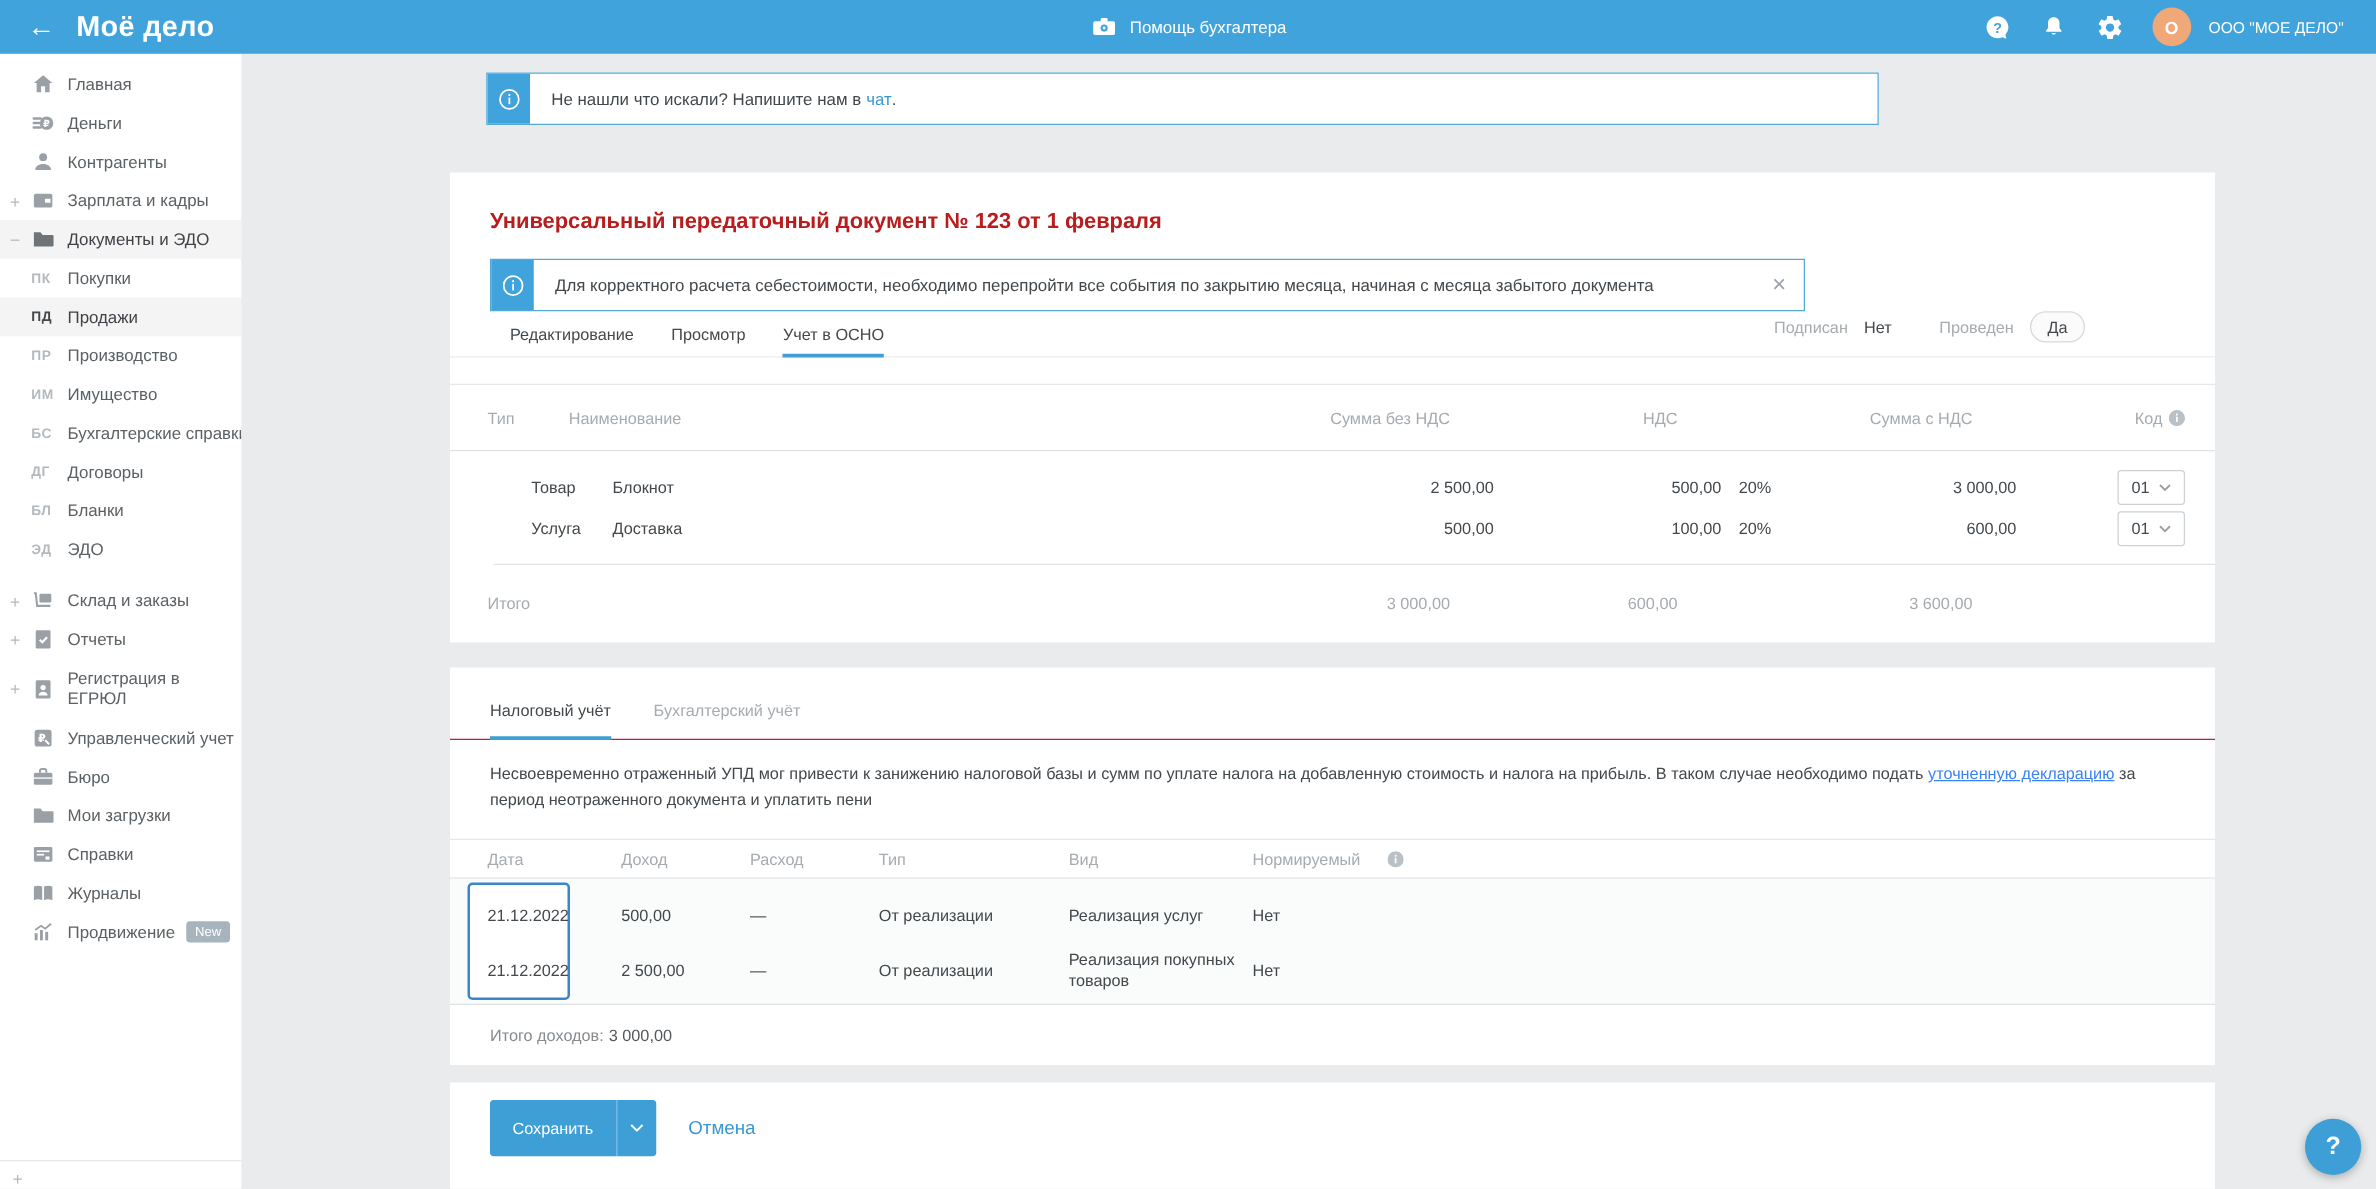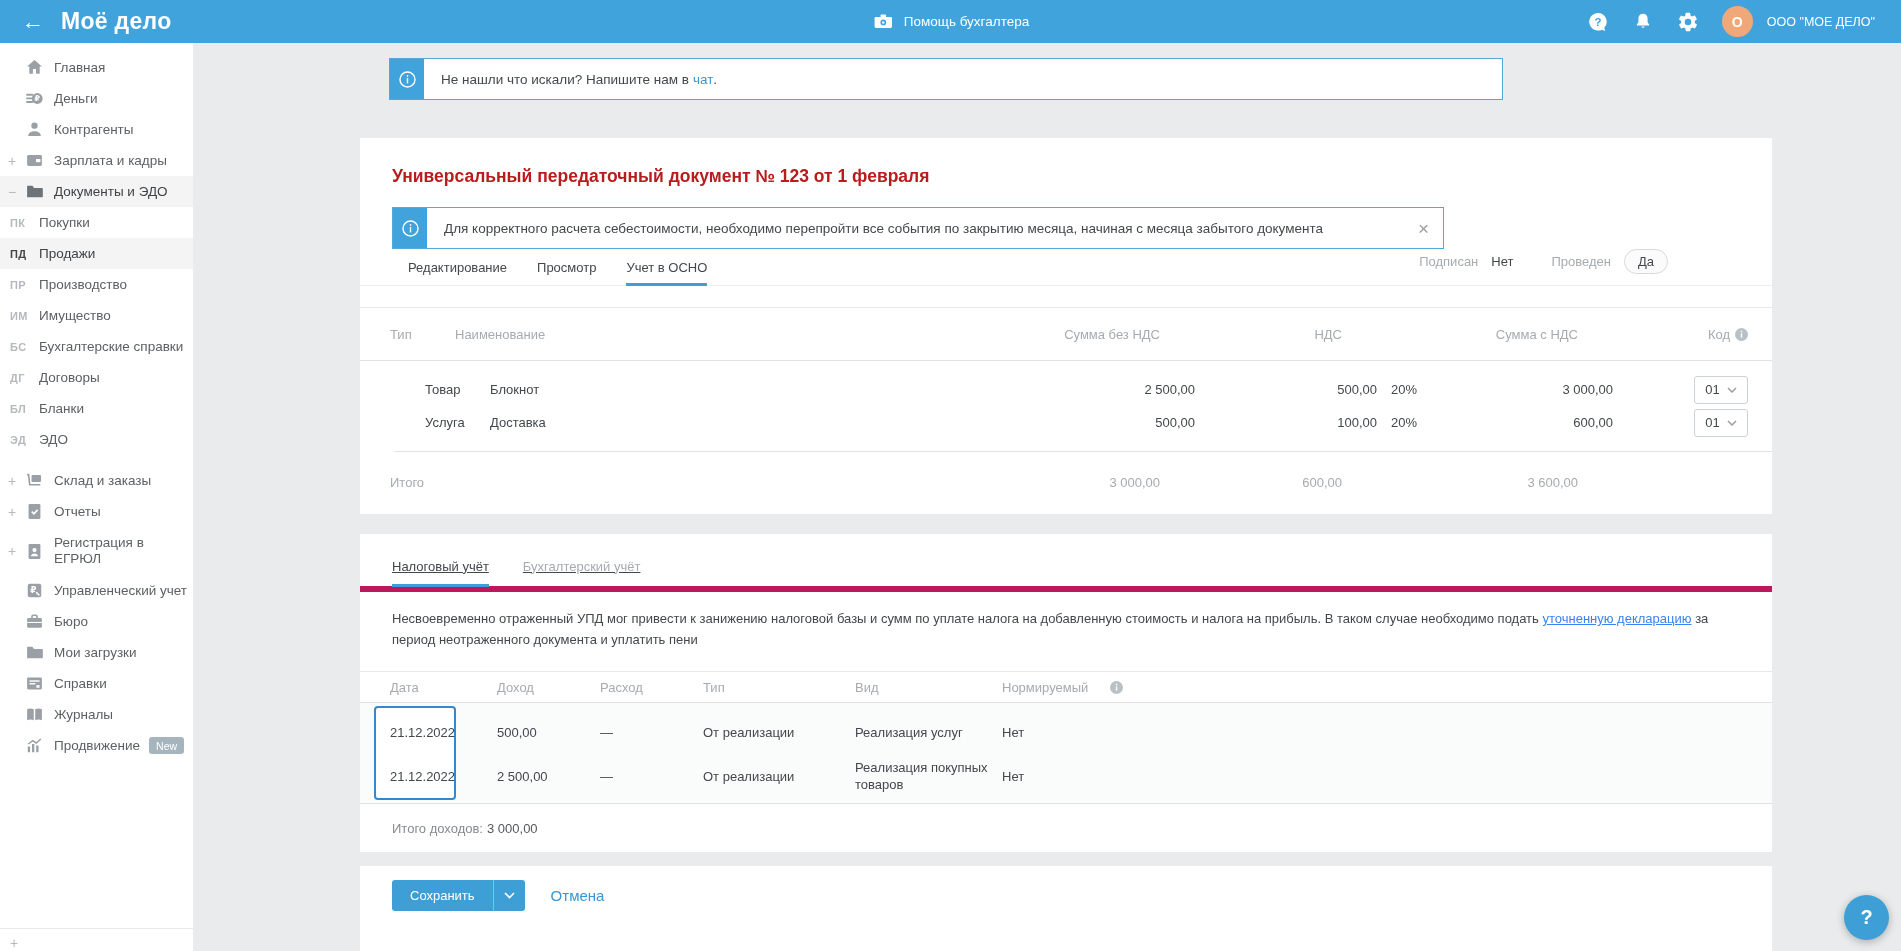--- a/index.html
+++ b/index.html
@@ -21,21 +21,21 @@
   .avatar { width:31px; height:31px; border-radius:50%; background:#f0a878; display:flex; align-items:center; justify-content:center; font-size:14px; font-weight:700; color:#fff; cursor:pointer; flex:none; }
   .acct { font-size:12.5px; margin-left:-9px; cursor:pointer; white-space:nowrap; }
 
   
   .sidebar { position:absolute; left:0; top:43px; width:193px; height:908px; background:#fff; display:flex; flex-direction:column; padding-top:9px; overflow:hidden; z-index:20; }
   .nav-item { height:31px; min-height:31px; display:flex; align-items:center; padding-left:8px; cursor:pointer; font-size:13.5px; color:#5c6165; white-space:nowrap; }
   .nav-item.active { background:#f4f4f4; color:#3f4347; }
   .exp { width:17px; font-size:14px; color:#b4b9be; flex:none; }
   .nav-icon { width:19px; height:19px; margin-right:10px; flex:none; display:flex; }
   .nav-icon svg { width:19px; height:19px; }
-  .nav-sub { padding-left:10px; }
+  .nav-sub { padding-left:25px; }
   .sub-badge { width:29px; font-size:11px; font-weight:700; color:#b4b9be; letter-spacing:.4px; flex:none; }
   .nav-sub.active .sub-badge { color:#43484c; }
   .row-2l { height:48px; min-height:48px; }
   .row-2l .nav-label { white-space:normal; line-height:16px; width:126px; }
   .gap-top { margin-top:10px; }
   .new-badge { margin-left:9px; background:#a6b4be; color:#fff; font-size:10.5px; padding:2.5px 7px; border-radius:3px; }
   .nav-spacer { flex:1; }
   .nav-bottom { border-top:1px solid #e8e8e8; height:23px; min-height:23px; display:flex; align-items:flex-end; padding-left:10px; color:#b4b9be; font-size:14px; }
 
   
@@ -72,42 +72,42 @@
   .t1-rows { padding:12px 0; border-bottom:1px solid #e0e2e3;margin-left:35px; }
   .t1-row { height:33px; }
   .num { text-align:right; }
   .rate { padding-left:14px; }
   .head-ic { display:inline-flex; align-items:center; gap:5px; justify-content:flex-end; width:100%; }
   .info-dot { width:13px; height:13px; flex:none; }
   .code-cell { display:flex; justify-content:flex-end; }
   .code-dd { width:54px; height:28px; border:1px solid #ccd1d5; border-radius:3px; background:#fff; display:flex; align-items:center; justify-content:center; gap:7px; cursor:pointer; }
   .t1-total { height:60px; color:#a6abb0; }
 
-  .acc-tabs { height:58px; padding:12px 32px 0; display:flex; align-items:center; border-bottom:6px solid #be185d; font-size:13px;text-decoration:underline; }
+  .acc-tabs { height:58px; padding:12px 32px 0; display:flex; align-items:center; border-bottom:1px solid #be185d; font-size:13px; }
   .atab { margin-right:34px; position:relative; height:100%; display:flex; align-items:center; cursor:pointer; }
   .atab.active::after { content:""; position:absolute; left:0; bottom:-1px; height:3px; width:100%; background:#3d9fd6; }
   .atab.inactive { color:#a6abb0; }
 
   .note { margin:16px 32px 0; font-size:13px; line-height:21px; color:#43484c; }
   .note a { color:#3b82f6; text-decoration:underline; }
 
   .t2 { margin-top:21px; }
   .t2-grid { display:grid; grid-template-columns:107px 103px 103px 152px 147px 1fr; padding:0 32px 0 30px; align-items:center; font-size:13px; }
   .t2-head { height:32px; border-top:1px solid #e7e8e9; border-bottom:1px solid #e0e2e3; color:#a6abb0; }
   .t2-head .head-l { display:inline-flex; align-items:center; gap:22px; }
   .t2-rows { position:relative; padding:9px 0 3px; border-bottom:1px solid #e0e2e3; background:#fafbfb; }
   .t2-row { position:relative; z-index:1; }
   .t2-r1 { height:40px; }
   .t2-r2 { height:48px; line-height:17px; }
   .date-focus { position:absolute; left:14px; top:3px; width:82px; height:94px; border:2px solid #3a86c8; border-radius:4px; background:#fff; z-index:0; }
   .t2-total { margin:17px 32px 0; color:#868b90; }
   .t2-total b { font-weight:400; color:#55595d; margin-left:4px; }
 
   .footer-row { display:flex; align-items:center; gap:26px; margin:14px 0 0 32px; }
-  .save-btn { height:31px; background:#3d9fd6; color:#fff; border:none; border-radius:3px; display:flex; align-items:stretch; font-size:13px; cursor:pointer; padding:0; font-family:inherit; }
+  .save-btn { height:45px; background:#3d9fd6; color:#fff; border:none; border-radius:3px; display:flex; align-items:stretch; font-size:13px; cursor:pointer; padding:0; font-family:inherit; }
   .save-label { display:flex; align-items:center; padding:0 18px; }
   .save-arrow { width:32px; border-left:1px solid rgba(255,255,255,.35); display:flex; align-items:center; justify-content:center; }
   .cancel { color:#3897d3; font-size:15px; text-decoration:none; }
 
   .fab { position:absolute; right:12px; bottom:11px; width:45px; height:45px; border-radius:50%; background:#3d9fd6; color:#fff; display:flex; align-items:center; justify-content:center; font-size:20px; font-weight:700; box-shadow:0 2px 8px rgba(0,0,0,.28); cursor:pointer; z-index:40; }
 </style>
 </head>
 <body>
 
 <div class="topbar">

